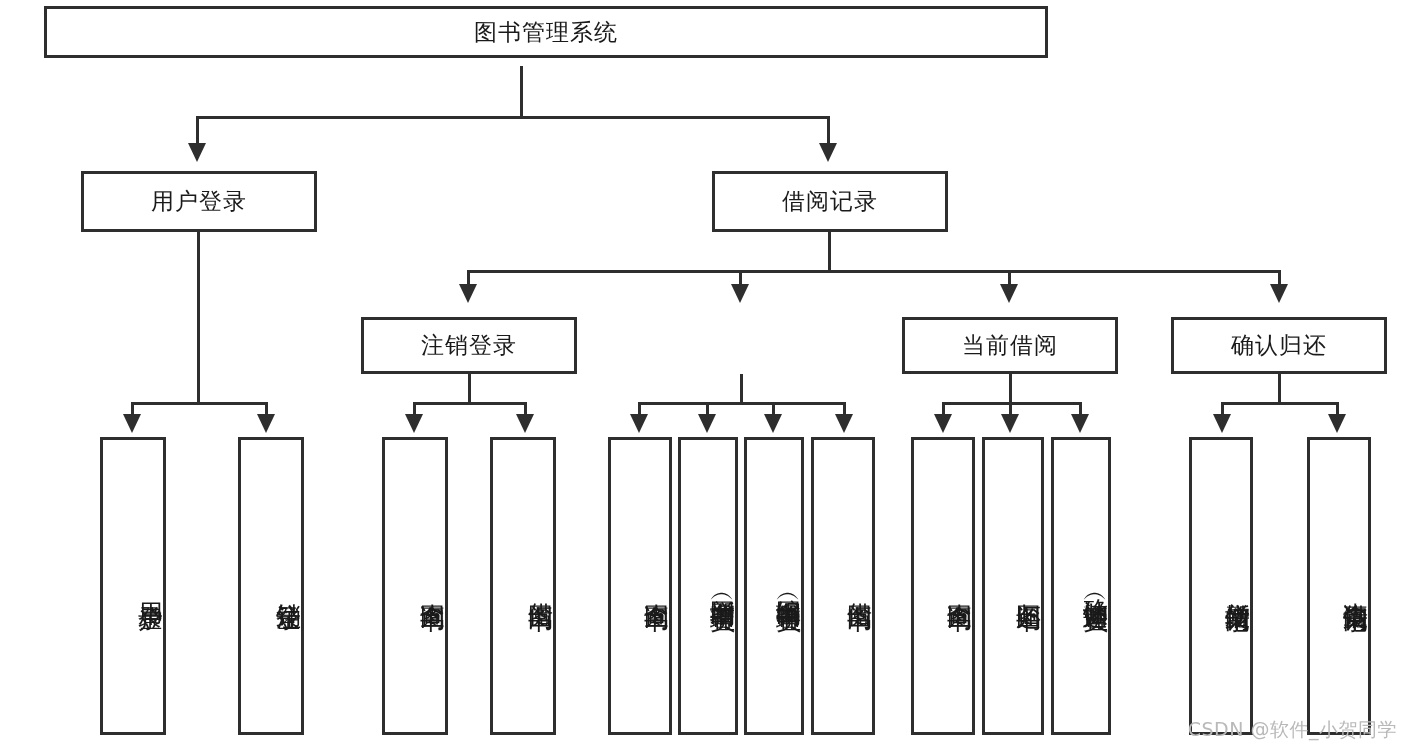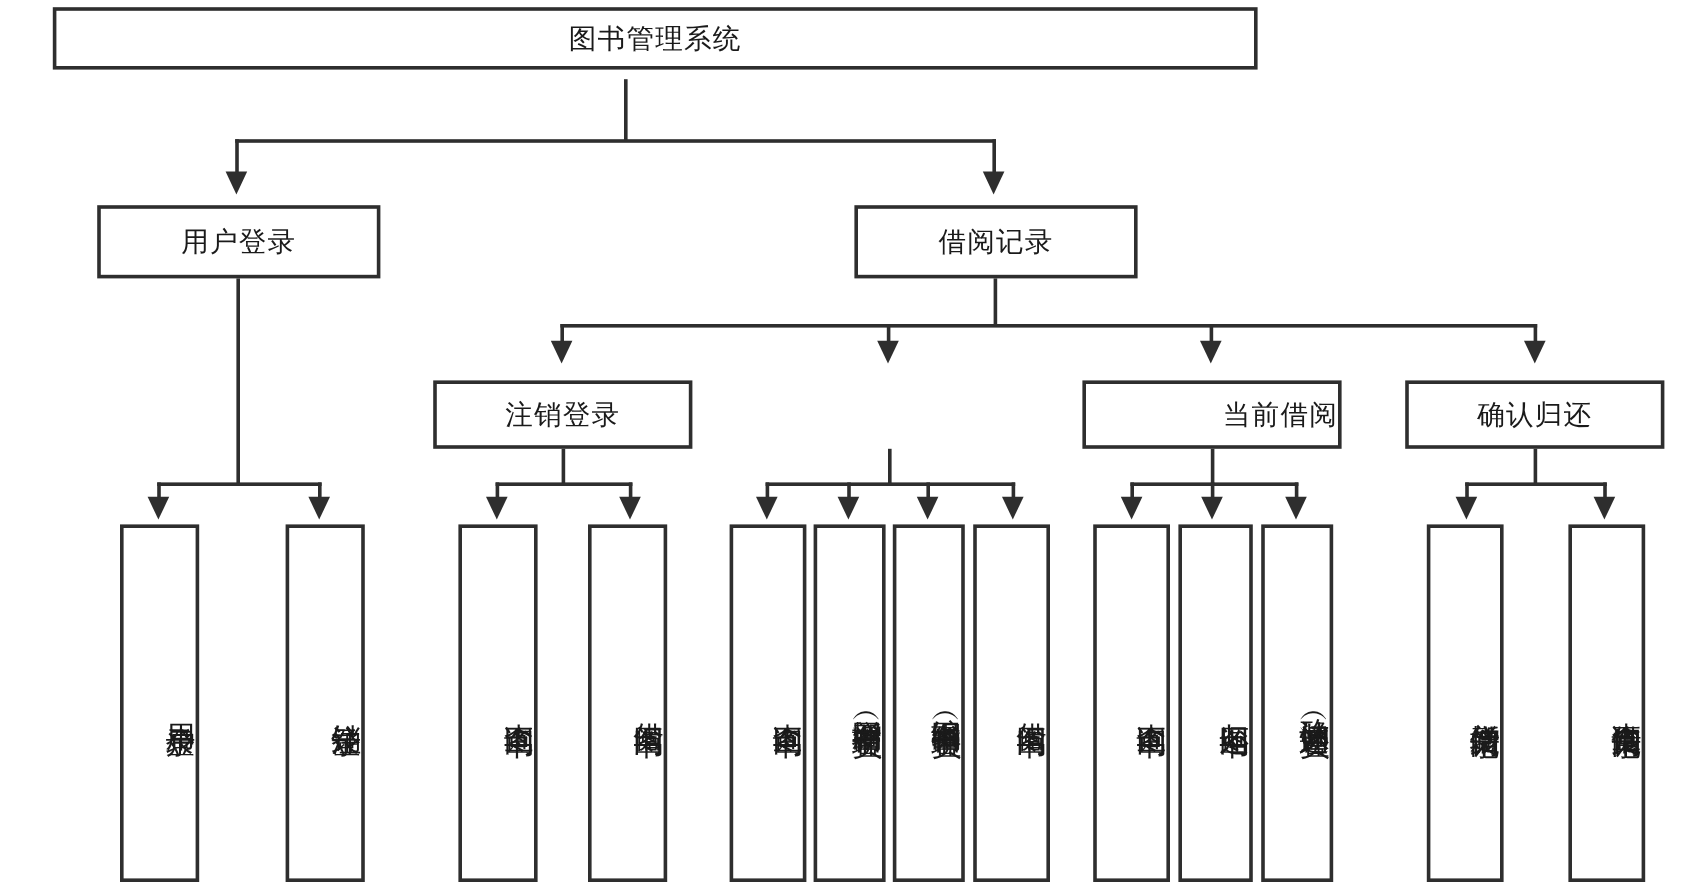--- a/index.html
+++ b/index.html
@@ -119,21 +119,21 @@
   <div class="ln v" style="left:739px; top:270px; width:3px; height:17px;"></div>
   <div class="arrow" style="left:731px; top:284px;"></div>
   <div class="ln v" style="left:1008px; top:270px; width:3px; height:17px;"></div>
   <div class="arrow" style="left:1000px; top:284px;"></div>
   <div class="ln v" style="left:1278px; top:270px; width:3px; height:17px;"></div>
   <div class="arrow" style="left:1270px; top:284px;"></div>
 
   <div class="node horiz" style="left:361px; top:317px; width:216px; height:57px;">
     <span class="label">注销登录</span>
   </div>
-  <div class="node horiz" style="left:902px; top:317px; width:216px; height:57px;justify-content:flex-end;">
+  <div class="node horiz" style="left:902px; top:317px; width:216px; height:57px;">
     <span class="label">当前借阅</span>
   </div>
   <div class="node horiz" style="left:1171px; top:317px; width:216px; height:57px;">
     <span class="label">确认归还</span>
   </div>
 
   <div class="ln v" style="left:468px; top:374px; width:3px; height:30px;"></div>
   <div class="ln h" style="left:413px; top:402px; width:114px; height:3px;"></div>
   <div class="ln v" style="left:413px; top:402px; width:3px; height:16px;"></div>
   <div class="arrow" style="left:405px; top:414px;"></div>
@@ -204,14 +204,15 @@
     <span class="label">确认归还（管理员）</span>
   </div>
 
   <div class="node vert" style="left:1189px; top:437px; width:64px; height:298px;">
     <span class="label">新增借阅记录</span>
   </div>
   <div class="node vert" style="left:1307px; top:437px; width:64px; height:298px;">
     <span class="label">查询借阅记录</span>
   </div>
 
+  <div id="watermark">CSDN @软件_小贺同学</div>
 
 </div>
 
 </body></html>

